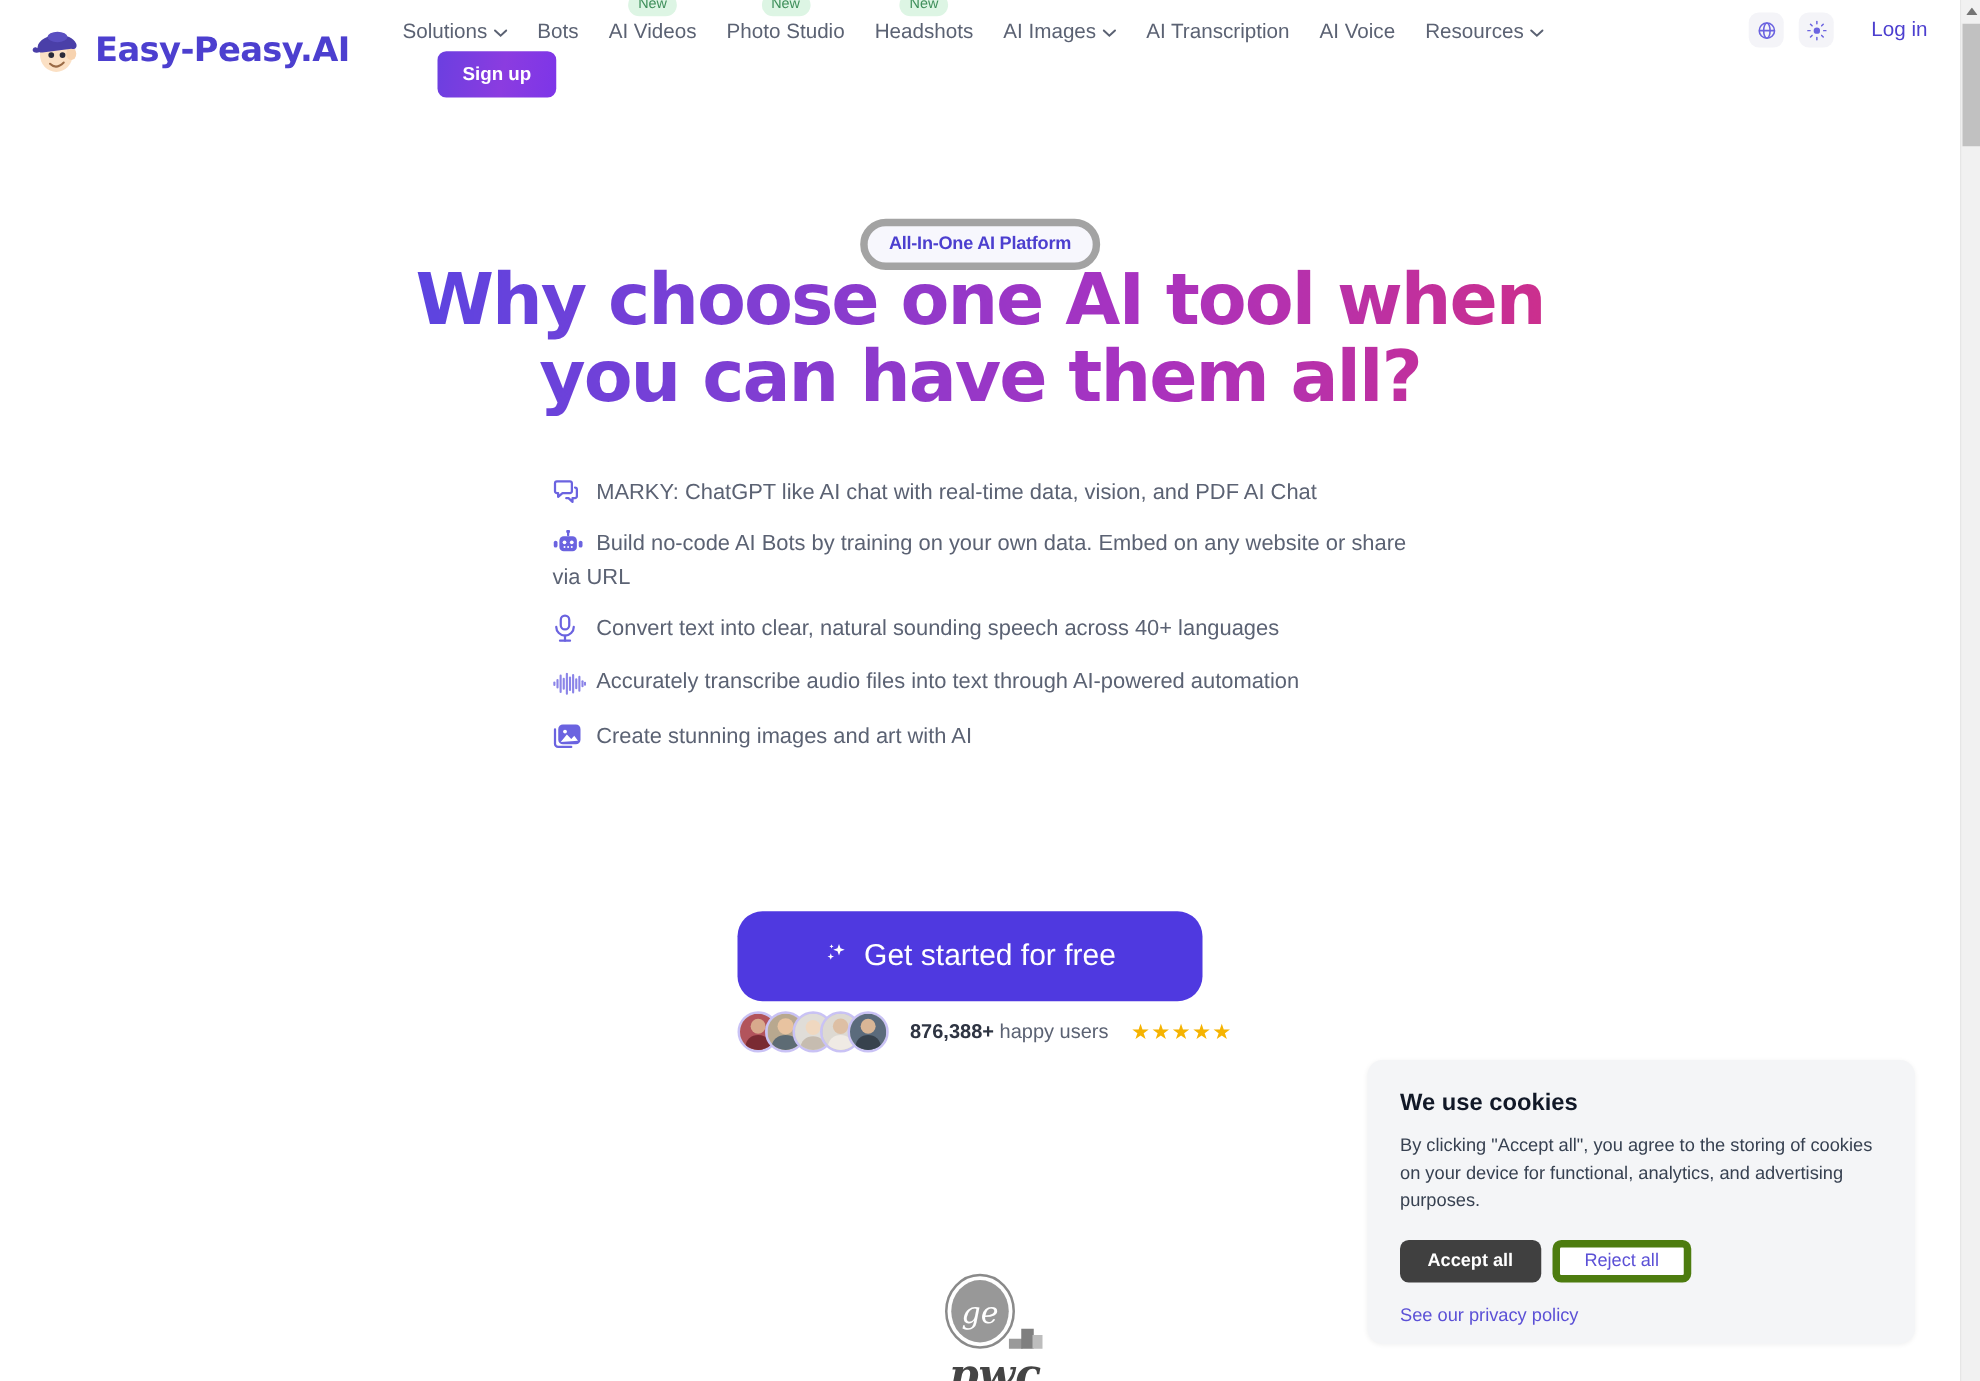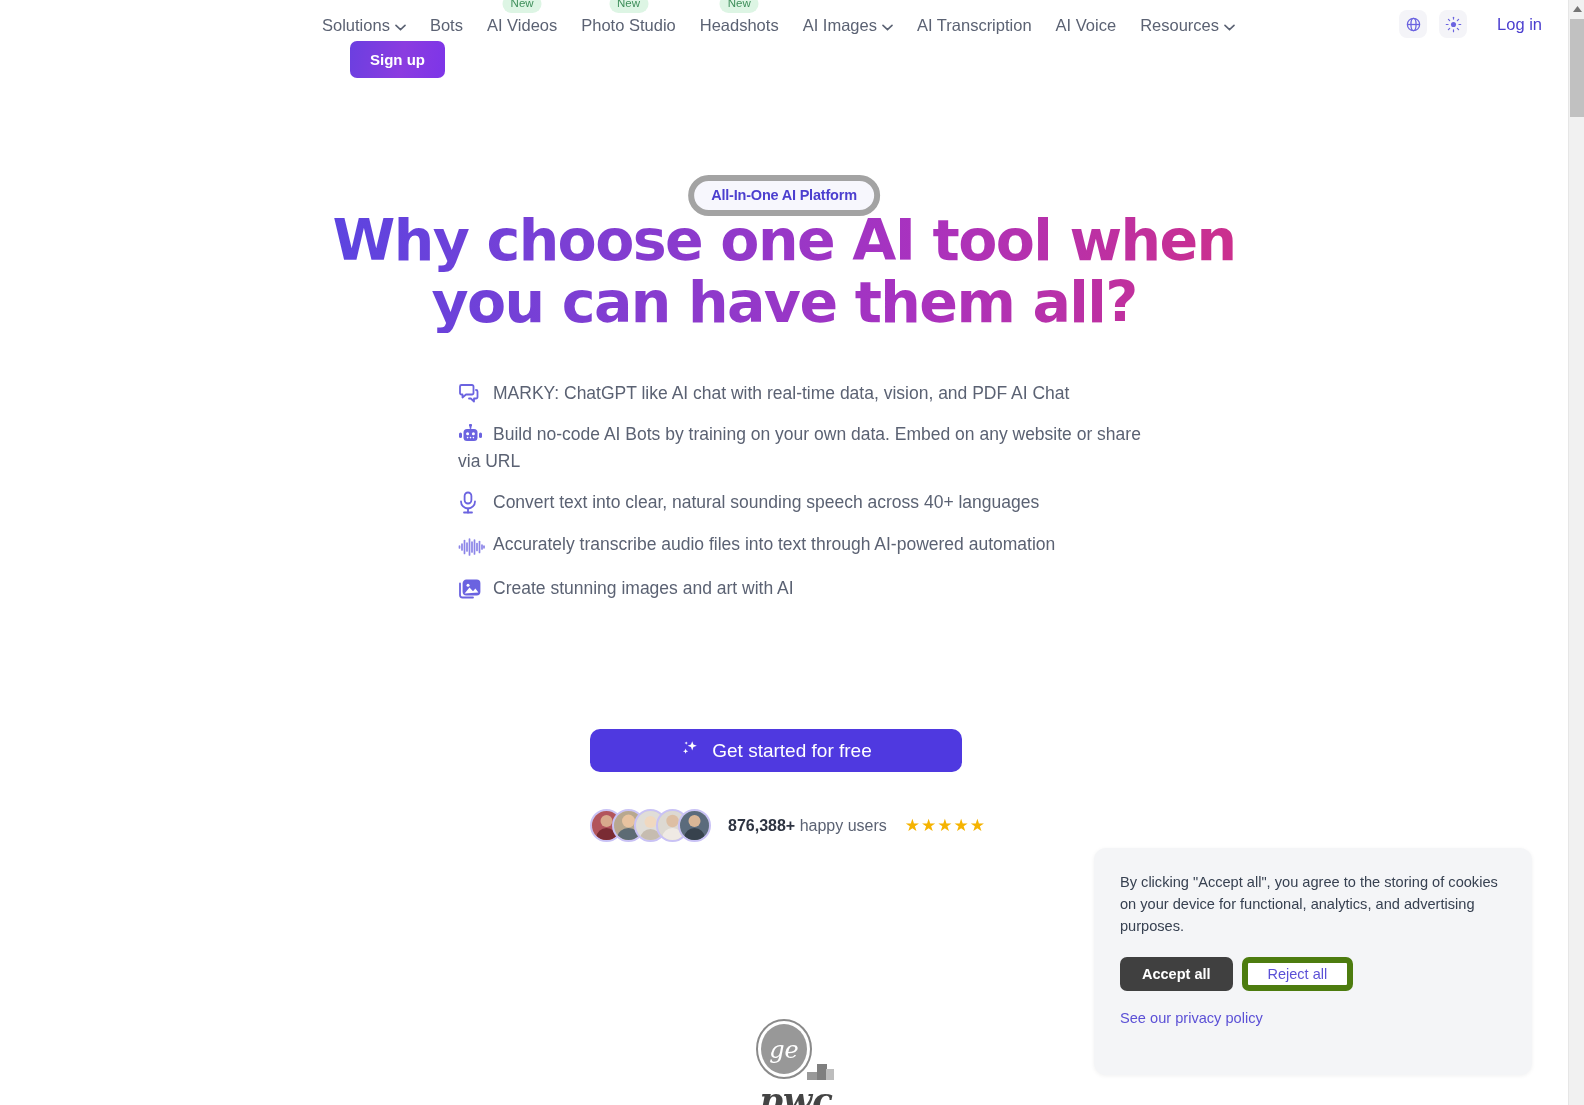--- a/index.html
+++ b/index.html
@@ -87,34 +87,34 @@
     -webkit-background-clip:text; background-clip:text; color:transparent;
     -webkit-text-fill-color:transparent;
   }
   .headline .l2 { display:block; }
 
   .features {
     position:absolute; top:380px; left:442px; width:700px;
     font-size:17.5px; color:#5b6273; line-height:1.55;
   }
   .feat {
-    display:block; margin-bottom:14px;margin-left:16px;
+    display:block; margin-bottom:14px;
   }
   .feat .ficon {
     display:inline-block; vertical-align:-6px; width:26px; height:24px;
     margin-right:9px;
   }
   .feat .ftext { }
 
   .cta {
     position:absolute; top:729px; left:590px;
-    width:372px; height:43px; border:none; border-radius:10px;
+    width:372px; height:72px; border:none; border-radius:20px;
     background:#4f39e0; color:#fff; cursor:pointer;
     display:flex; align-items:center; justify-content:center; gap:12px;
-    font-size:19px; font-family:"Liberation Sans", sans-serif;
+    font-size:24px; font-family:"Liberation Sans", sans-serif;
   }
 
   .social { position:absolute; top:809px; left:590px; display:flex; align-items:center; }
   .avatars { display:flex; }
   .av {
     width:33px; height:33px; border-radius:50%;
     border:2px solid #c9c2f5; margin-right:-11px; overflow:hidden;
     background:#ccc; position:relative;
   }
   .social-text { margin-left:28px; font-size:16px; color:#5b6273; }
@@ -161,20 +161,35 @@
   }
   .cookie-link { font-size:14.6px; color:#5b50d6; cursor:pointer; }
 </style>
 </head>
 <body>
 
 <div class="page">
 
   <div class="nav">
 
+    <div class="logo">
+      <span class="logo-mark">
+        <svg viewBox="0 0 44 44" width="44" height="44">
+          <ellipse cx="21" cy="26" rx="13" ry="13.5" fill="#fbe0c4"></ellipse>
+          <ellipse cx="33" cy="25" rx="4" ry="5" fill="#f7d3b0"></ellipse>
+          <path d="M6 20 C7 9, 32 6, 37 17 C38 20, 36 22, 33 21 L10 24 C7 24.5, 5.6 22.6, 6 20 Z" fill="#4a3fa8"></path>
+          <path d="M5 20 C3 19, 1 22, 3 23.5 C5 25, 9 23.6, 9.6 22 Z" fill="#4a3fa8"></path>
+          <ellipse cx="22" cy="11.5" rx="8" ry="4.2" fill="#5a4fc0"></ellipse>
+          <circle cx="17" cy="26" r="2.3" fill="#2a2a3a"></circle>
+          <circle cx="26" cy="26" r="2.3" fill="#2a2a3a"></circle>
+          <path d="M16 33 Q21 38, 27 32" stroke="#9a6a45" stroke-width="1.6" fill="none" stroke-linecap="round"></path>
+        </svg>
+      </span>
+      <span class="logo-text">Easy-Peasy.AI</span>
+    </div>
 
     <div class="nav-links" id="navLinks">
         <div class="nav-item">
           <span>Solutions</span>
           <span class="chev"><svg width="11" height="7" viewBox="0 0 11 7" fill="none" stroke="#5b6273" stroke-width="1.6" stroke-linecap="round">
               <path d="M1 1.4 L5.5 5.6 L10 1.4"></path>
             </svg></span>
         </div>
         <div class="nav-item">
           <span>Bots</span>
@@ -401,20 +416,21 @@
       <svg width="36" height="36" viewBox="0 0 36 36">
         <circle cx="18" cy="18" r="17" fill="#ddd"></circle>
         <path d="M7 25 L7 13 L13 19 L18 12 L23 19 L29 13 L29 25 L25 25 L25 19 L18 27 L11 19 L11 25 Z" fill="#9a9a9a"></path>
       </svg>
       <span class="moto-word">MOTOROLA</span>
       <span class="moto-word2">SOLUTIONS</span>
     </span>
   </div>
 
   <div class="cookie">
+    <h3>We use cookies</h3>
     <p>By clicking "Accept all", you agree to the storing of cookies on your device for functional, analytics, and advertising purposes.</p>
     <div class="cookie-btns">
       <button class="btn-accept">Accept all</button>
       <button class="btn-reject">Reject all</button>
     </div>
     <span class="cookie-link">See our privacy policy</span>
   </div>
 
   <div class="scrollbar">
     <div class="sb-arrow">

